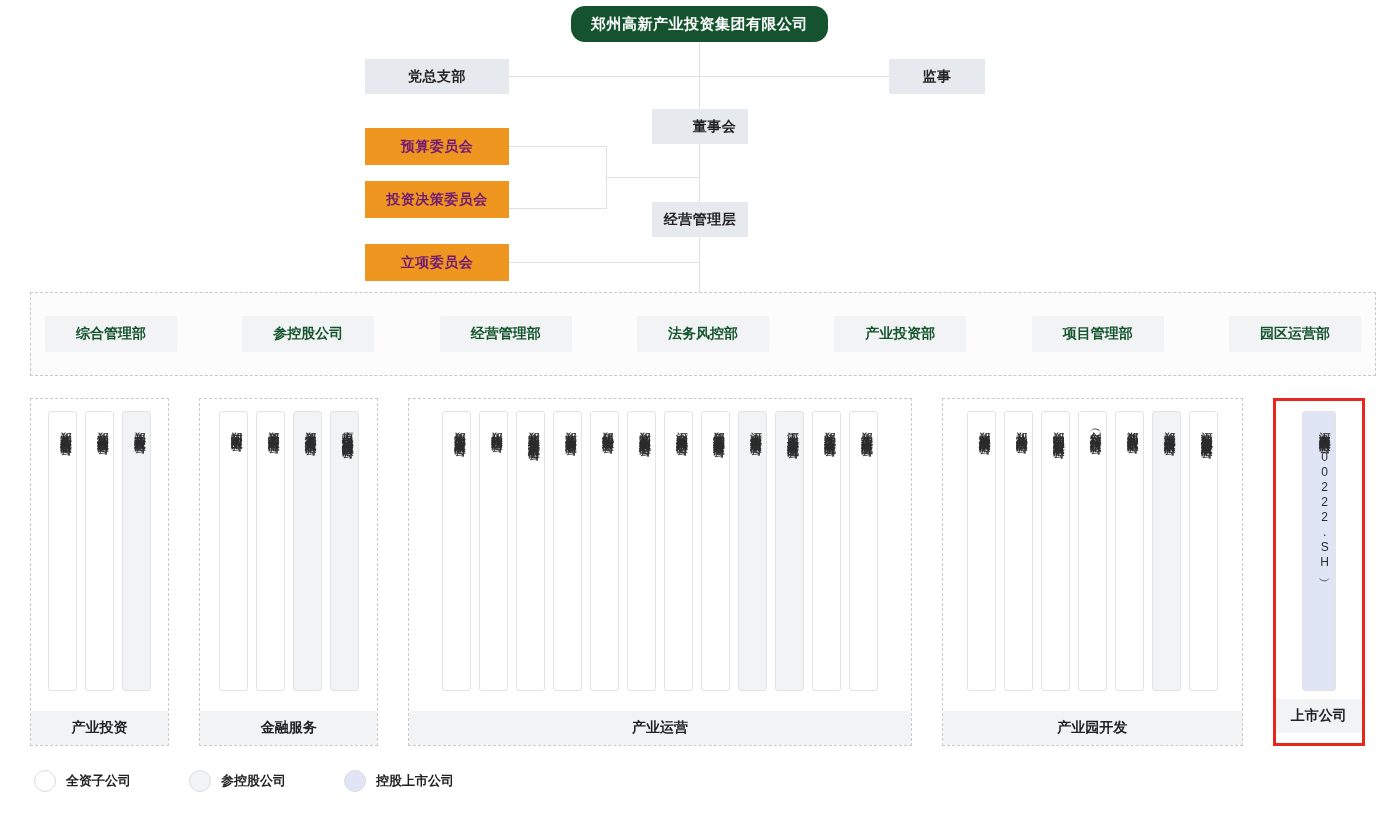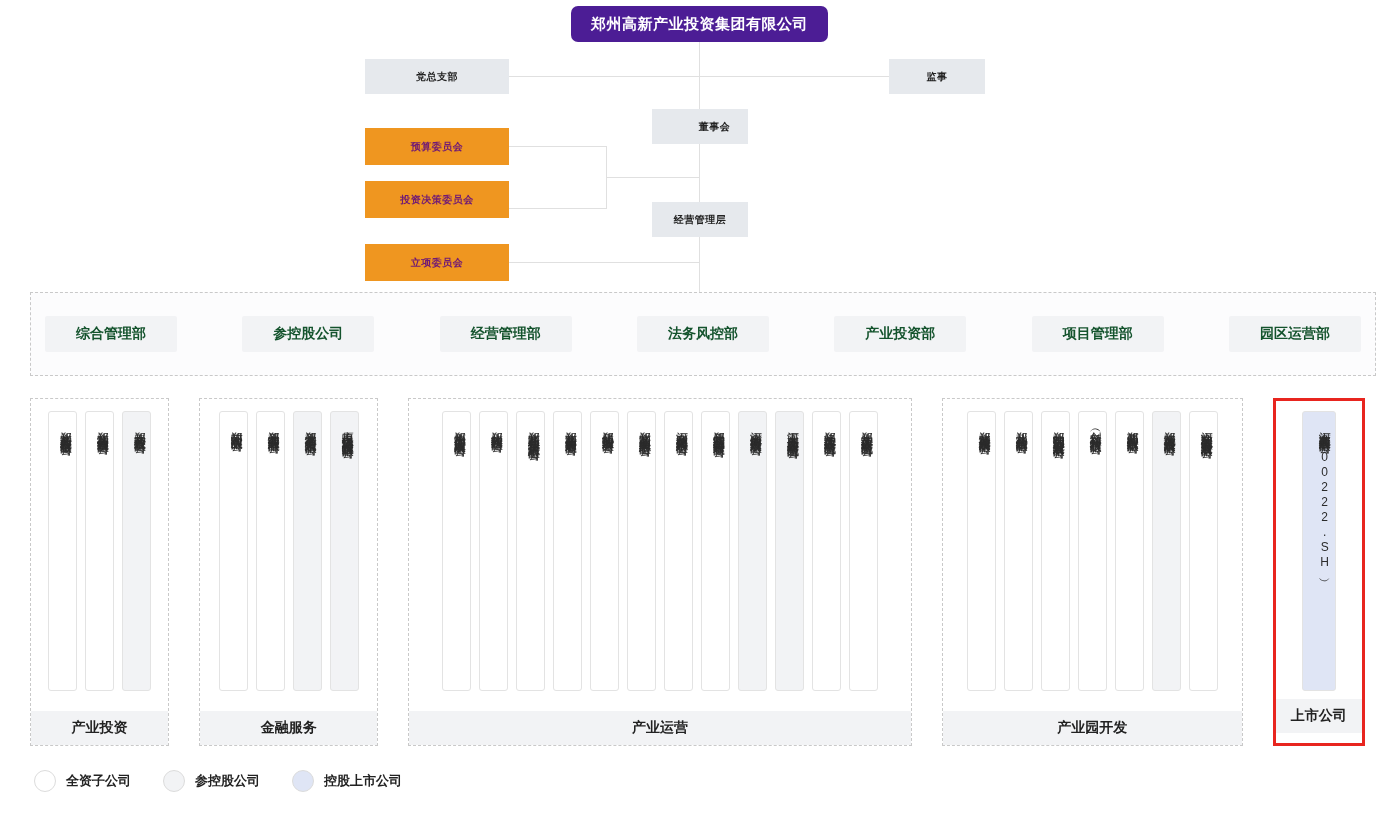--- a/index.html
+++ b/index.html
@@ -15,28 +15,28 @@
   .line { position: absolute; background: #e0e0e0; }
   .line.v { width: 1px; }
   .line.h { height: 1px; }
 
   
   .node {
     position: absolute;
     display: flex; align-items: center; justify-content: center;
     text-align: center;
     border-radius: 0;
-    font-size: 10px;
+    font-size: 14px;
     letter-spacing: .5px;
     z-index: 3;
   }
   .node.root {
-    background: #4c1d95; color: #ffffff;
+    background: #14532d; color: #ffffff;
     font-weight: 700; font-size: 15px;
-    border-radius: 7px;
+    border-radius: 14px;
   }
   .node.gray  { background: #e6e9ed; color: #222; font-weight: 700; }
   .node.orange{ background: #ef9620; color: #701a75; font-weight: 700; }
 
   
   .dept-band {
     position: absolute;
     border: 1px dashed #c9c9c9;
     background: #fcfcfd;
     z-index: 2;
@@ -99,21 +99,21 @@
     margin: 8px -12px 0 -12px;
     background: #f2f3f5;
     display: flex; align-items: center; justify-content: center;
     font-size: 14px; font-weight: 700; color: #222;
   }
   .group.highlight .group-footer { margin: 8px -10px 12px -10px; }
 
   
   .legend {
     position: absolute; left: 34px; top: 770px;
-    display: flex; align-items: center; gap: 32px;
+    display: flex; align-items: center; gap: 58px;
   }
   .legend-item { display: flex; align-items: center; gap: 10px; }
   .swatch {
     width: 22px; height: 22px; border-radius: 50%;
     border: 1px solid #dcdcdc;
   }
   .legend-label { font-size: 13px; font-weight: 700; color: #222; }
 </style>
 </head>
 <body>

